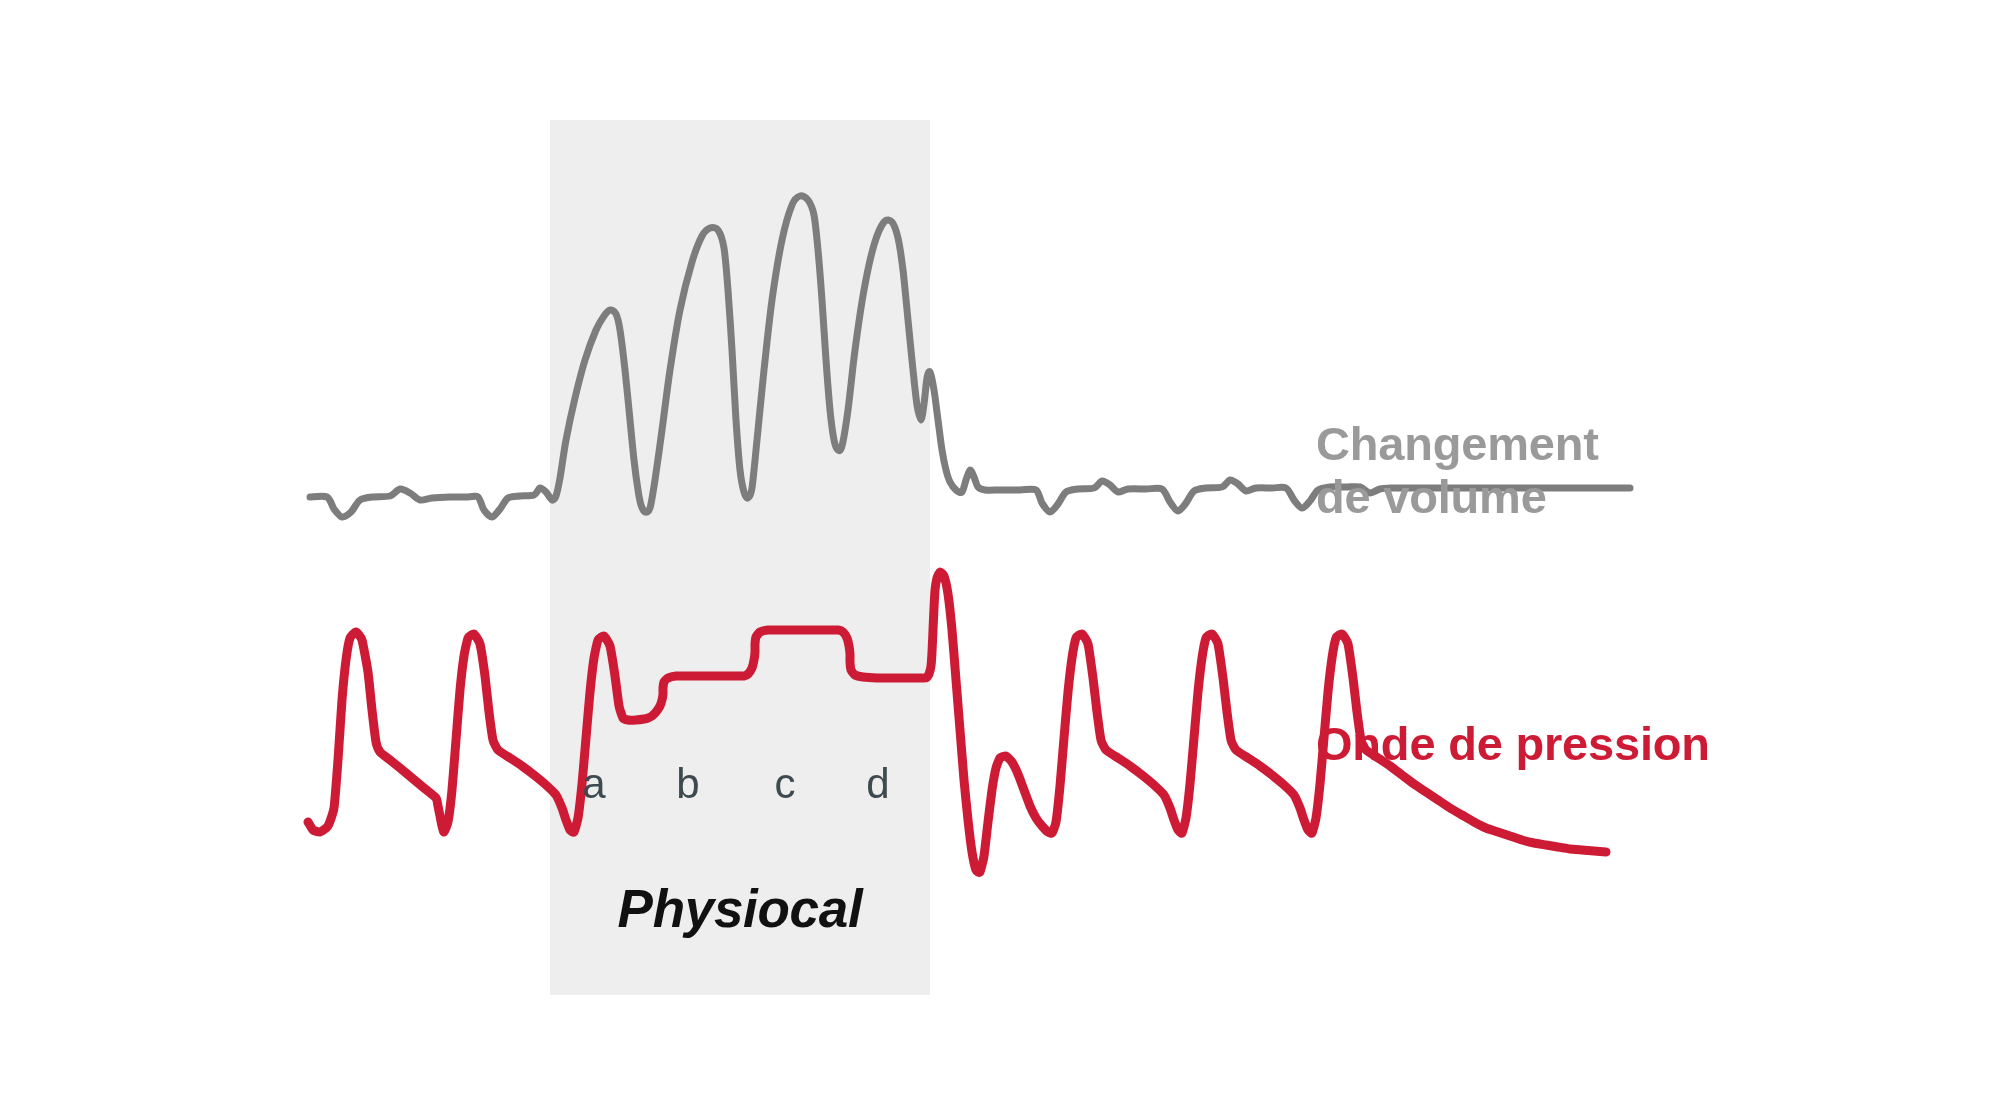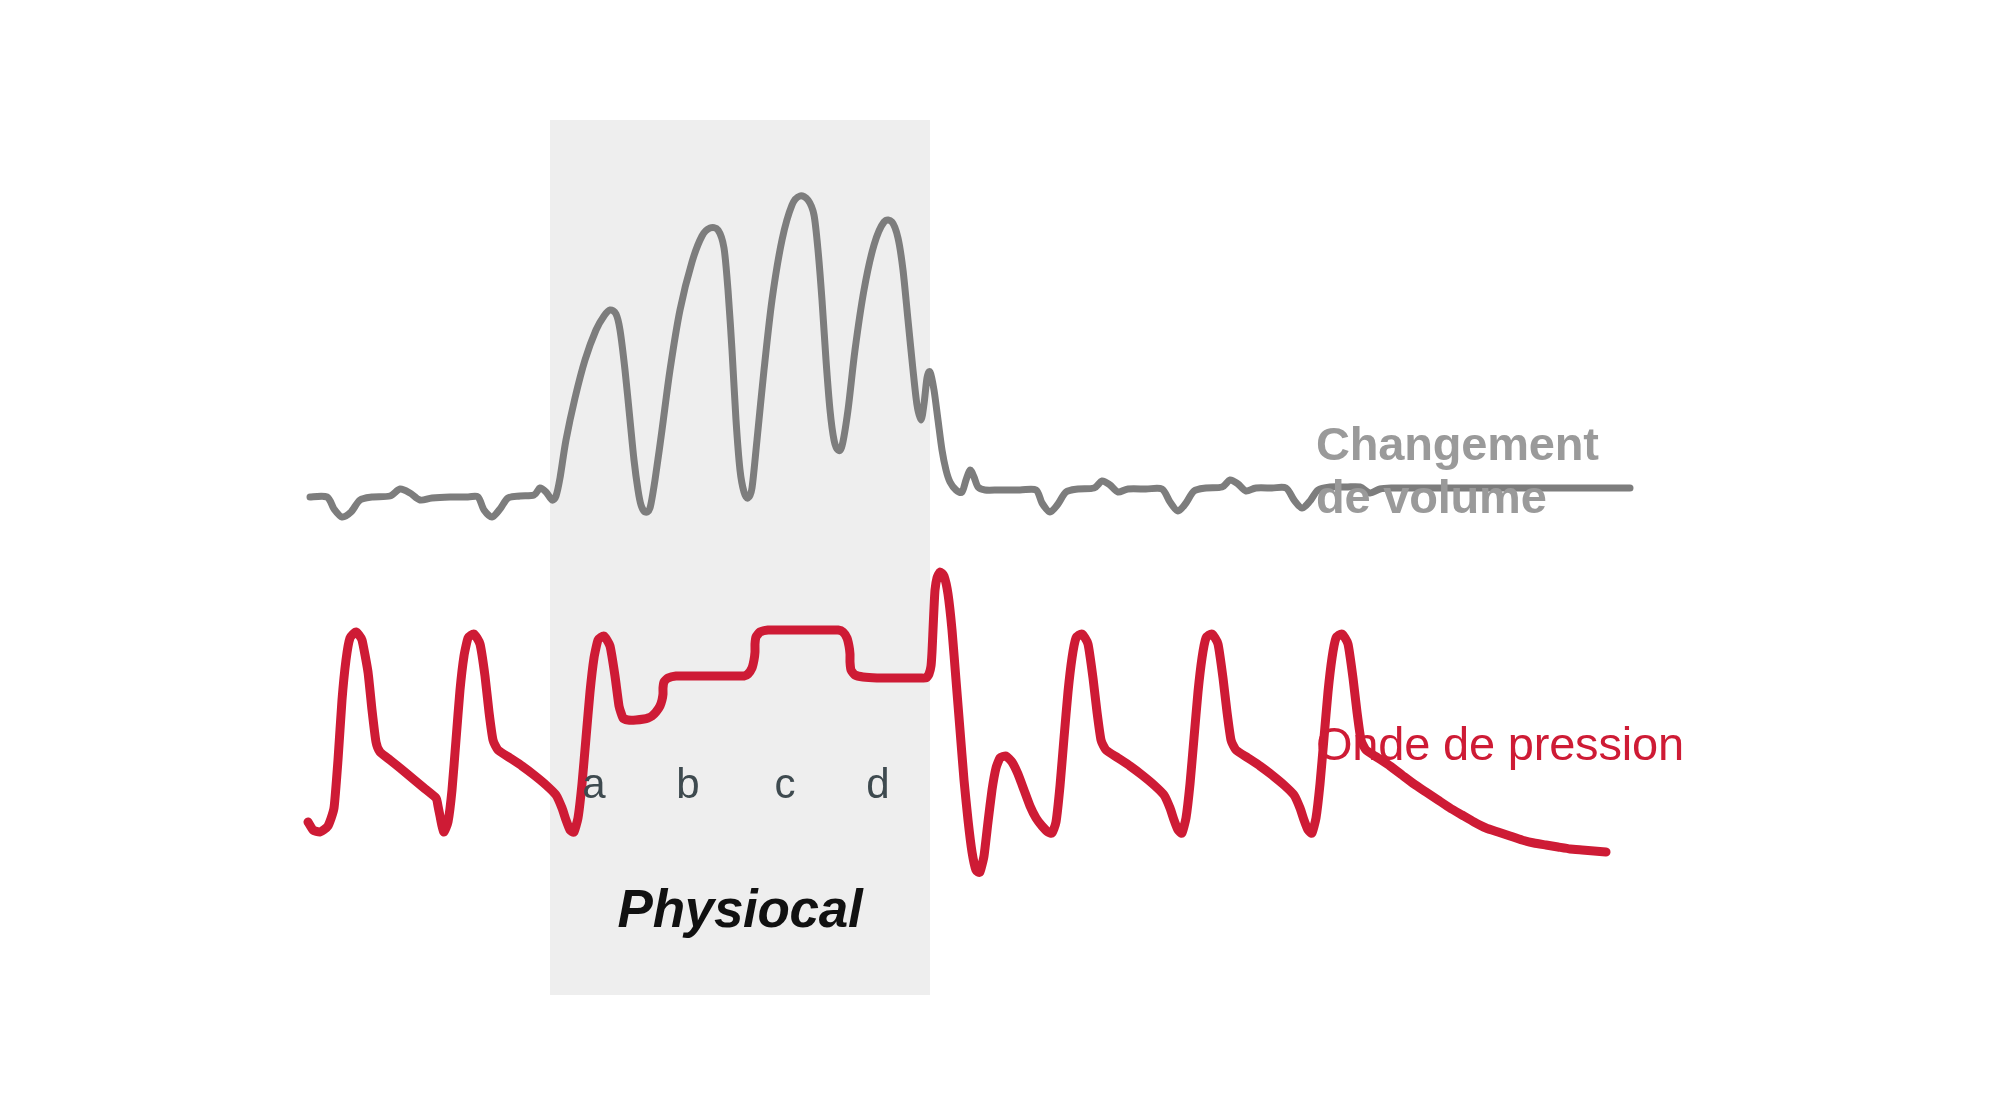--- a/index.html
+++ b/index.html
@@ -36,21 +36,21 @@
     top: 418px;
     font-size: 47px;
     font-weight: 600;
     color: #9a9a9a;
     letter-spacing: -0.2px;
   }
   #pressure-label {
     left: 1316px;
     top: 718px;
     font-size: 47px;
-    font-weight: 400;
+    font-weight: 700;
     color: #ce1b35;
     letter-spacing: -0.2px;
     text-align: right;
   }
   .phase-letter {
     position: absolute;
     font-size: 42px;
     font-weight: 400;
     color: #3e4a4f;
     text-align: center;

